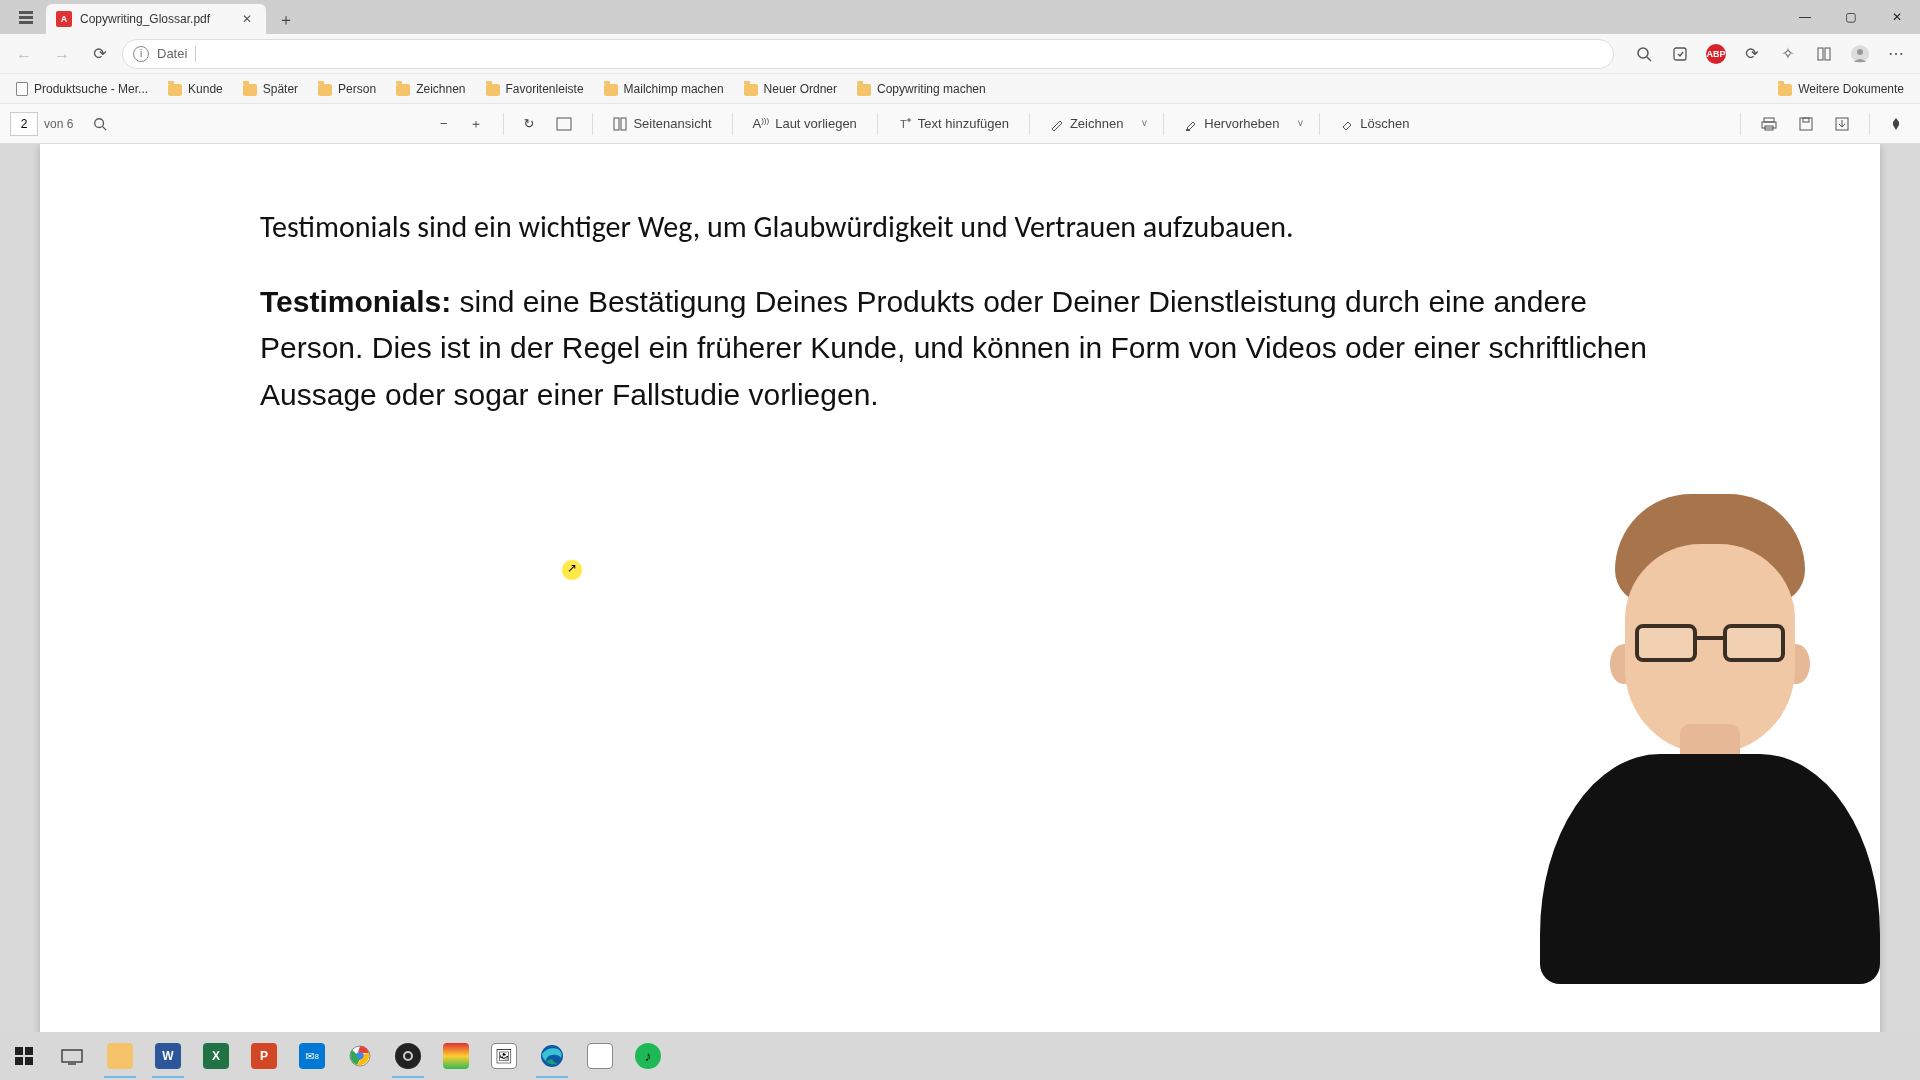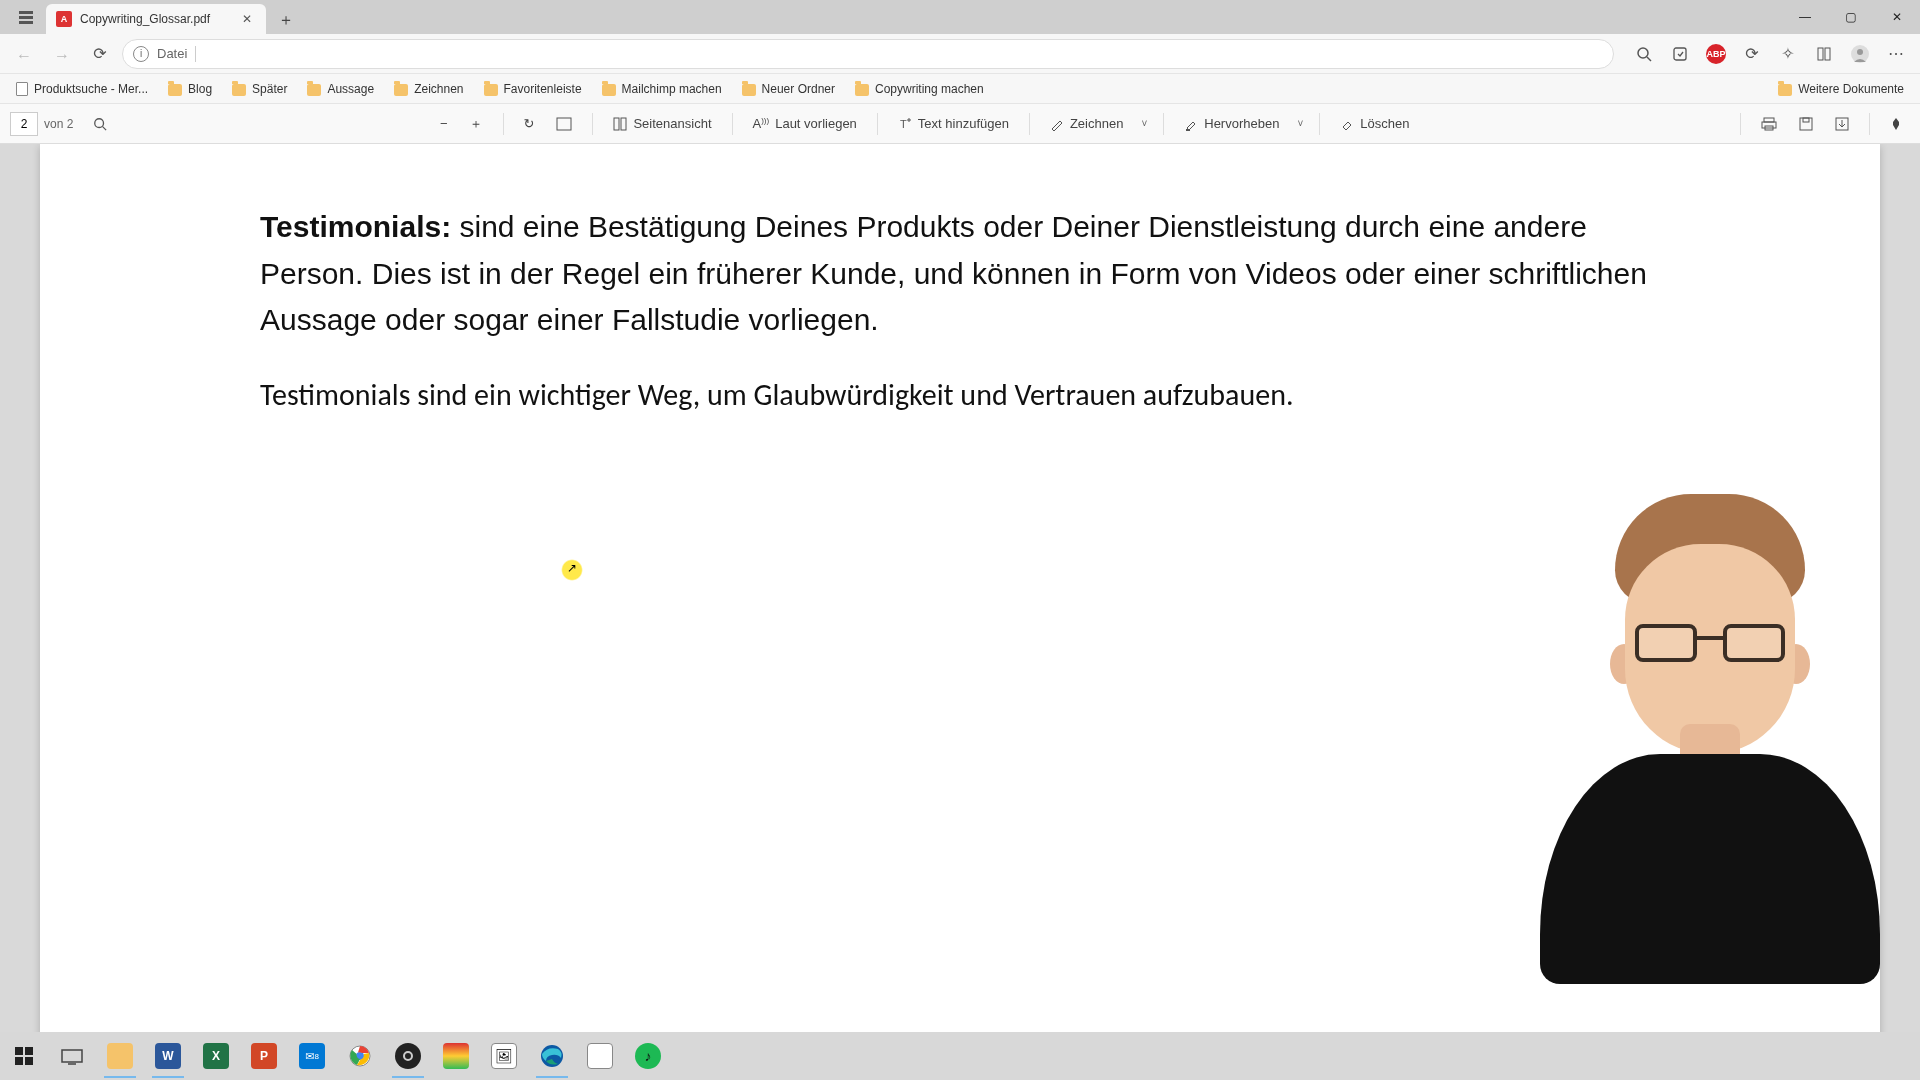--- a/index.html
+++ b/index.html
@@ -153,29 +153,29 @@
   </div>
 </div>
 
 <div class="bmbar">
   <div class="bm">
       <span class="pageicon"></span>
       <span>Produktsuche - Mer...</span>
     </div>
   <div class="bm">
       <span class="foldericon"></span>
-      <span>Blog</span>
+      <span>Kunde</span>
     </div>
   <div class="bm">
       <span class="foldericon"></span>
       <span>Später</span>
     </div>
   <div class="bm">
       <span class="foldericon"></span>
-      <span>Aussage</span>
+      <span>Person</span>
     </div>
   <div class="bm">
       <span class="foldericon"></span>
       <span>Zeichnen</span>
     </div>
   <div class="bm">
       <span class="foldericon"></span>
       <span>Favoritenleiste</span>
     </div>
   <div class="bm">
@@ -191,21 +191,21 @@
       <span>Copywriting machen</span>
     </div>
   <div class="bm bm-overflow">
       <span class="foldericon"></span>
       <span>Weitere Dokumente</span>
     </div>
 </div>
 
 <div class="pdftb">
   <input class="pgnum" value="2" style="">
-  <span class="pgof">von 2</span>
+  <span class="pgof">von 6</span>
   <div class="pdfbtn">
       <svg width="14" height="14" viewBox="0 0 16 16">
         <circle cx="7" cy="7" r="5" fill="none" stroke="#555" stroke-width="1.5"></circle>
         <line x1="11" y1="11" x2="15" y2="15" stroke="#555" stroke-width="1.5"></line>
       </svg>
     </div>
 
   <div class="ctr">
     <div class="pdfbtn">−</div>
     <div class="pdfbtn">＋</div>
@@ -289,24 +289,24 @@
     <div class="pdfbtn">
         <svg width="12" height="14" viewBox="0 0 12 14">
           <path d="M6 1 L9 5 L9 8 L6 13 L3 8 L3 5 Z" fill="#444"></path>
         </svg>
       </div>
   </div>
 </div>
 
 <div class="docwrap">
   <div class="page">
+    <p class="para">Testimonials sind ein wichtiger Weg, um Glaubwürdigkeit und Vertrauen aufzubauen.</p>
     <p class="para">
       <b>Testimonials:</b><span> sind eine Bestätigung Deines Produkts oder Deiner Dienstleistung durch eine andere Person. Dies ist in der Regel ein früherer Kunde, und können in Form von Videos oder einer schriftlichen Aussage oder sogar einer Fallstudie vorliegen.</span>
     </p>
-    <p class="para">Testimonials sind ein wichtiger Weg, um Glaubwürdigkeit und Vertrauen aufzubauen.</p>
   </div>
   <div class="cursor" style="left:561px; top:415px;"></div>
 
   <div class="webcam">
     <div class="person">
       <div class="hair"></div>
       <div class="ear l"></div>
         <div class="ear r"></div>
       <div class="head"></div>
       <div class="glasses">

